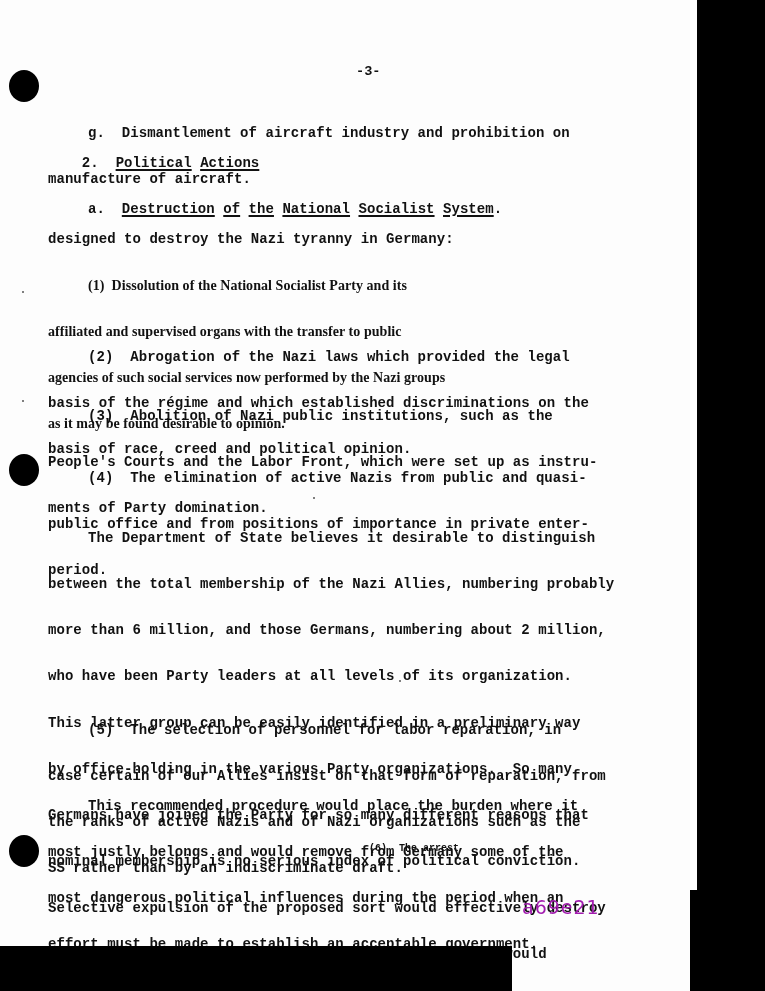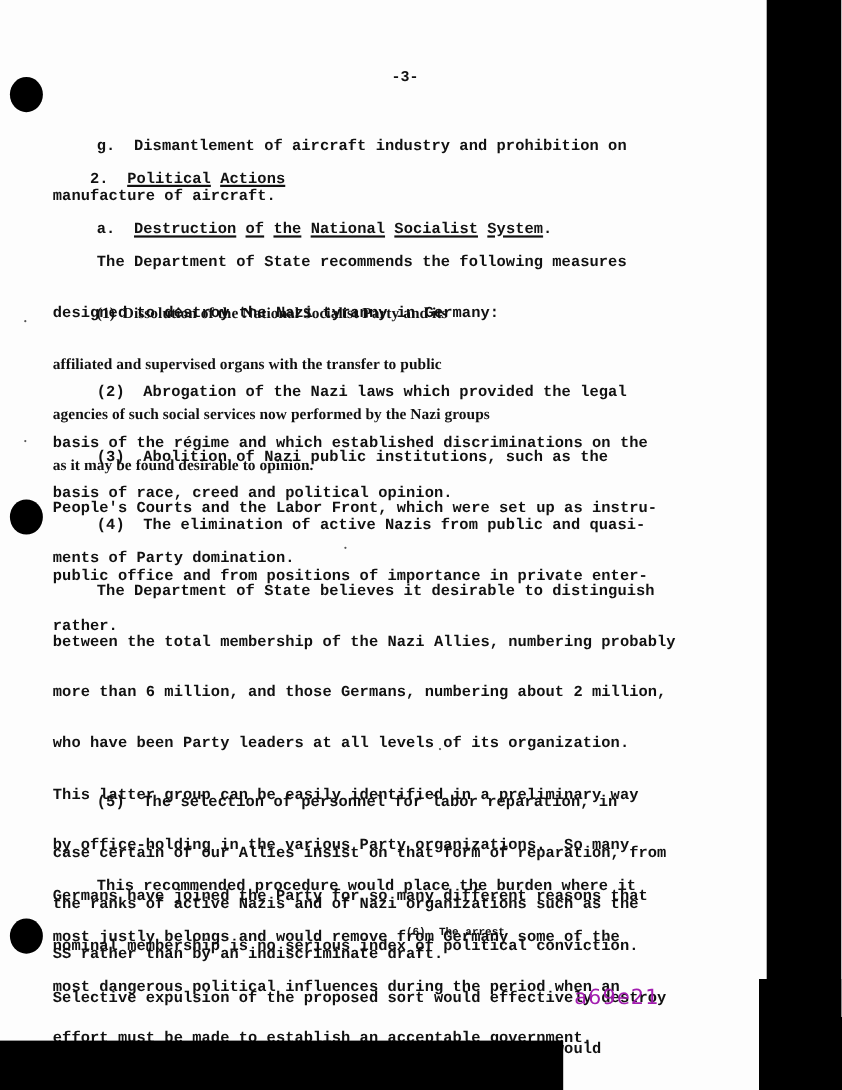--- a/index.html
+++ b/index.html
@@ -128,21 +128,20 @@
 
   <div class="text-block" style="top:141px;">
     <span>2.</span><span>  </span><span class="u">Political</span><span> </span><span class="u">Actions</span>
   </div>
 
   <div class="text-block" style="top:171px;">
     <div class="indent"><span>a.</span><span>  </span><span class="u">Destruction</span><span> </span><span class="u">of</span><span> </span><span class="u">the</span><span> </span><span class="u">National</span><span> </span><span class="u">Socialist</span><span> </span><span class="u">System</span><span>.</span></div>
   </div>
 
   <div class="text-block" style="top:201px;">
-    <div class="indent">The Department of State recommends the following measures</div>
     <div>designed to destroy the Nazi tyranny in Germany:</div>
   </div>
 
   <div class="text-block" style="top:247px;font-family:Liberation Serif, serif;">
     <div class="indent">(1)  Dissolution of the National Socialist Party and its</div>
     <div>affiliated and supervised organs with the transfer to public</div>
     <div>agencies of such social services now performed by the Nazi groups</div>
     <div>as it may be found desirable to opinion.</div>
   </div>
 
@@ -154,21 +153,21 @@
 
   <div class="text-block" style="top:378px;">
     <div class="indent">(3)  Abolition of Nazi public institutions, such as the</div>
     <div>People's Courts and the Labor Front, which were set up as instru-</div>
     <div>ments of Party domination.</div>
   </div>
 
   <div class="text-block" style="top:440px;">
     <div class="indent">(4)  The elimination of active Nazis from public and quasi-</div>
     <div>public office and from positions of importance in private enter-</div>
-    <div>rather.</div>
+    <div>period.</div>
   </div>
 
   <div class="text-block" style="top:500px;">
     <div class="indent">The Department of State believes it desirable to distinguish</div>
     <div>between the total membership of the Nazi Allies, numbering probably</div>
     <div>more than 6 million, and those Germans, numbering about 2 million,</div>
     <div>who have been Party leaders at all levels of its organization.</div>
     <div>This latter group can be easily identified in a preliminary way</div>
     <div>by office-holding in the various Party organizations.  So many</div>
     <div>Germans have joined the Party for so many different reasons that</div>

